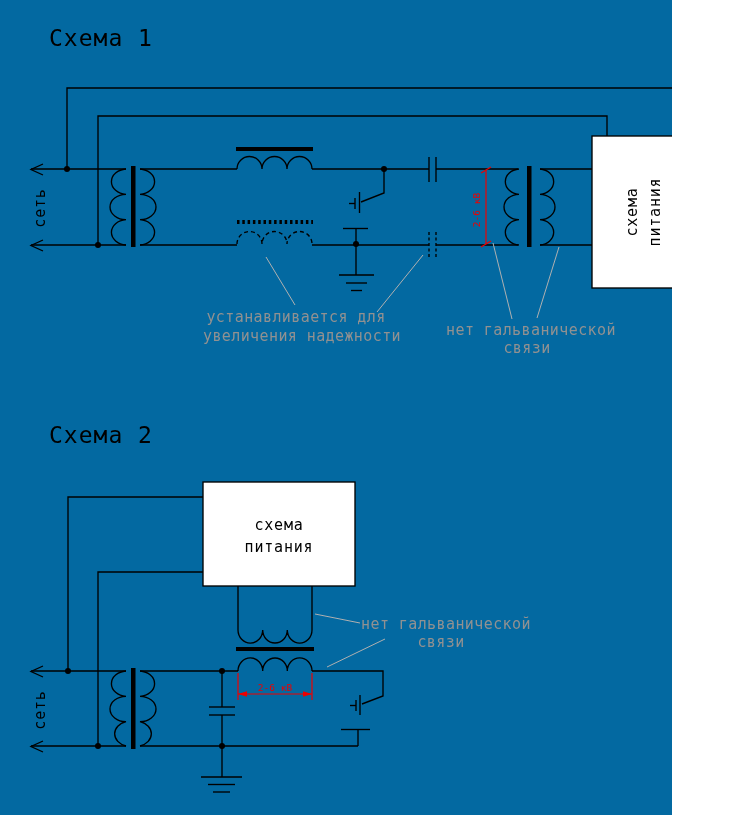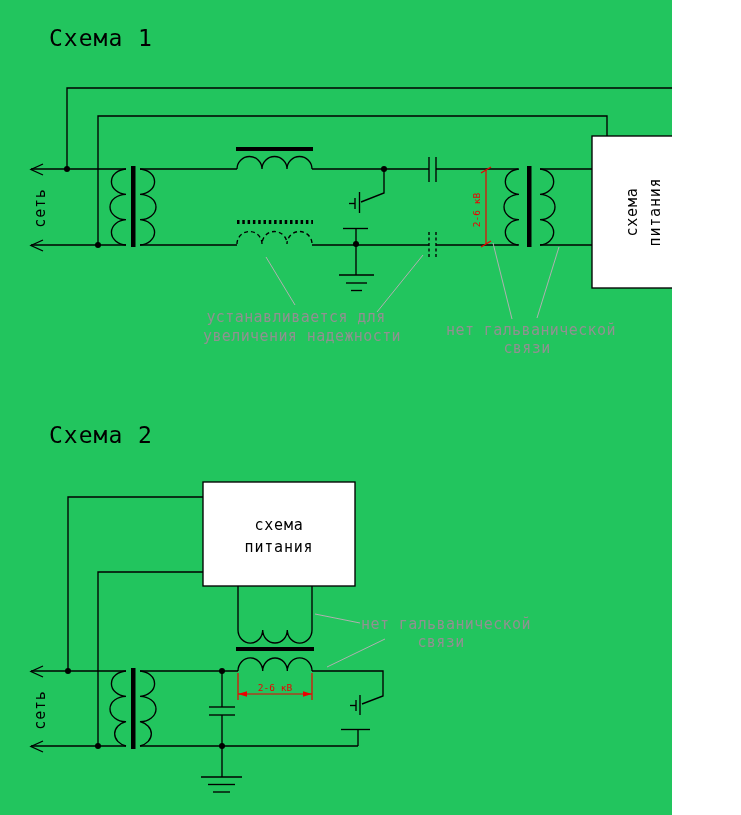--- a/index.html
+++ b/index.html
@@ -1,16 +1,16 @@
 <!DOCTYPE html>
 <html><head>
 <meta charset="utf-8">
 <style>
   html,body{margin:0;padding:0;background:#ffffff;}
-  .stage{width:672px;height:815px;position:relative;background:#22c55e;overflow:hidden;}
+  .stage{width:672px;height:815px;position:relative;background:#0369a1;overflow:hidden;}
   svg{display:block;}
   text{font-family:"DejaVu Sans Mono","Liberation Mono",monospace;}
   .title-txt{font-size:23px;letter-spacing:1px;fill:#000000;}
   .label-txt{font-size:15px;letter-spacing:0.8px;fill:#000000;}
   .note-txt{font-size:15px;letter-spacing:0.4px;fill:#919191;}
   .dim-txt{font-size:9.5px;letter-spacing:0px;fill:#ee0000;}
   .wire{stroke:#000000;stroke-width:1.35;fill:none;}
   .wire-thick{stroke:#000000;stroke-width:4;fill:none;}
   .leader{stroke:#b0b0b0;stroke-width:1;fill:none;}
   .red{stroke:#ee0000;stroke-width:1.2;fill:none;}

